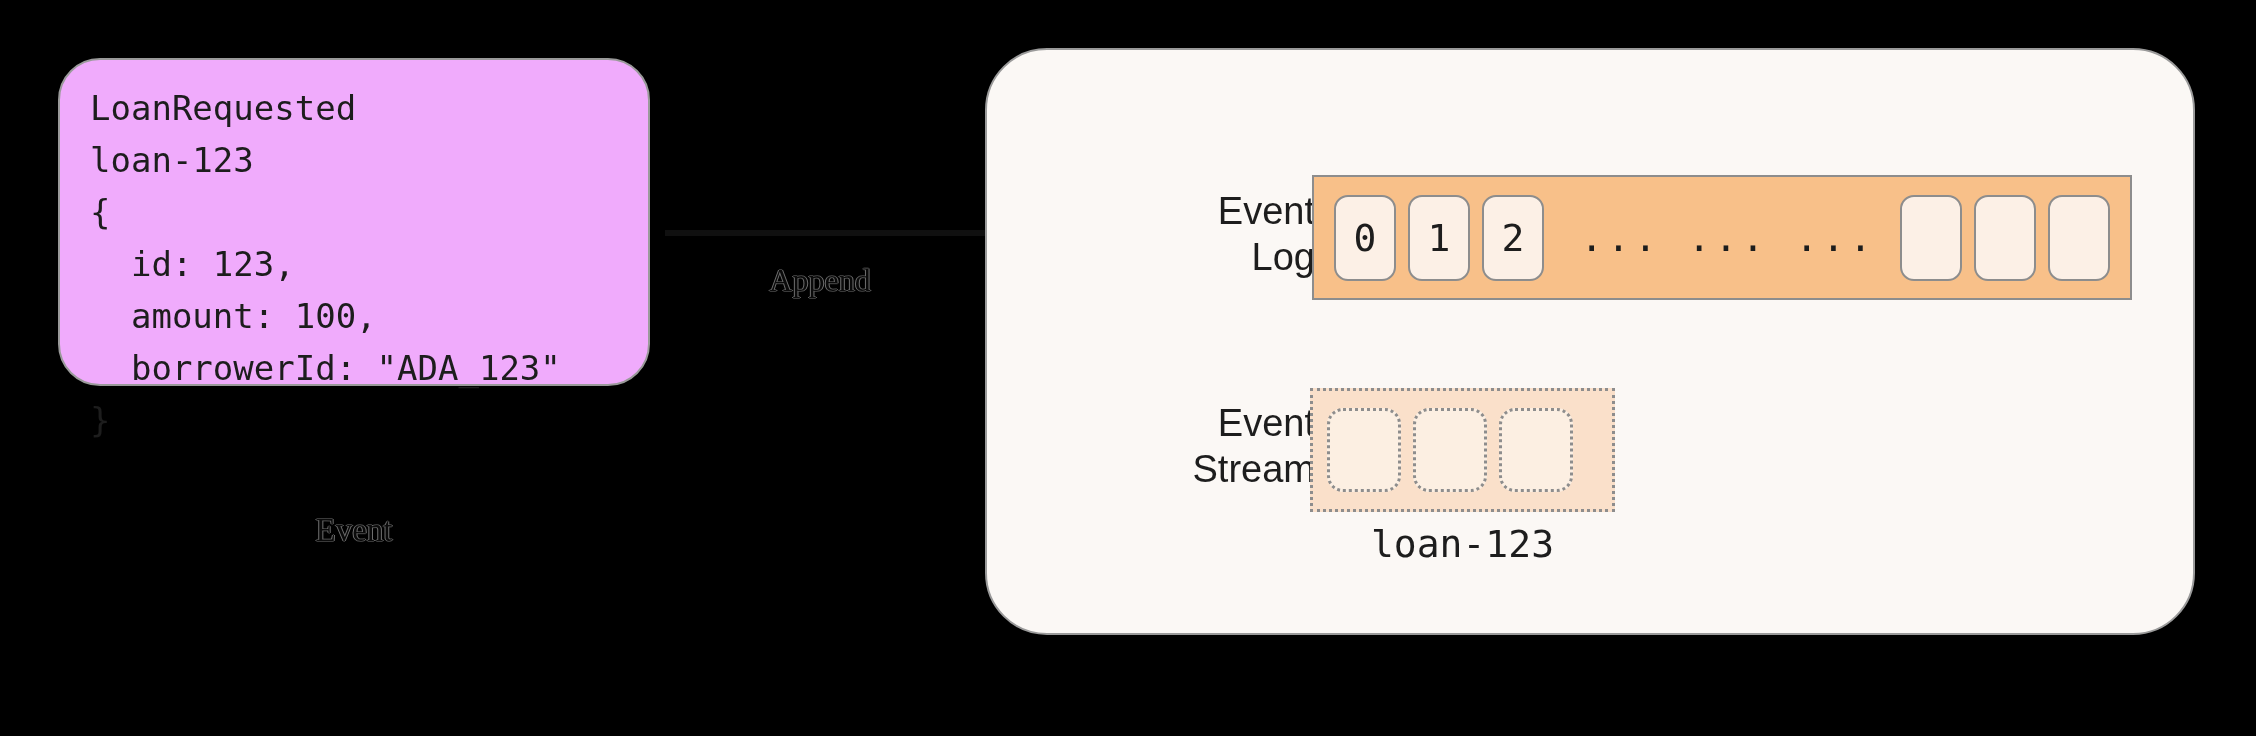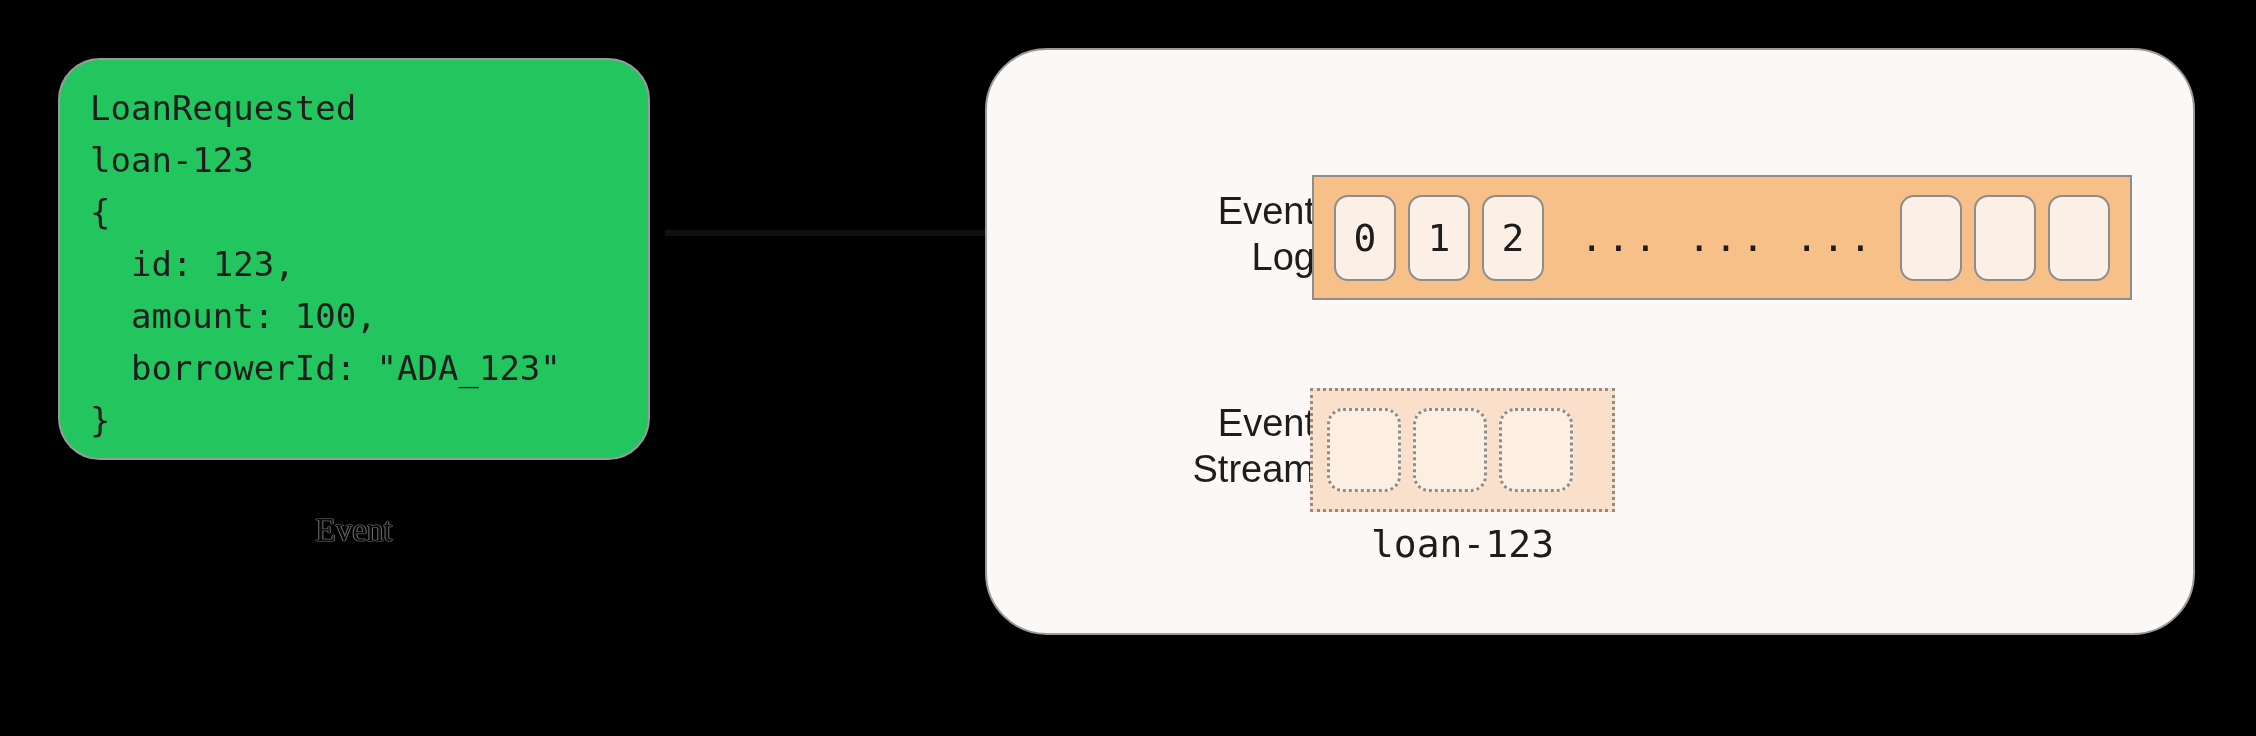--- a/index.html
+++ b/index.html
@@ -15,22 +15,22 @@
     overflow: hidden;
     font-family: "Liberation Sans", sans-serif;
   }
 
   
   .event-card {
     position: absolute;
     left: 58px;
     top: 58px;
     width: 592px;
-    height: 402px;
-    background: #22c55e;
+    height: 328px;
+    background: #f0abfc;
     border: 2px solid #9a9a9a;
     border-radius: 42px;
     box-sizing: border-box;
   }
   .event-card-body {
     position: absolute;
     left: 30px;
     top: 22px;
     right: 12px;
     font-family: "DejaVu Sans Mono", "Liberation Mono", monospace;
@@ -208,20 +208,21 @@
         <path d="M0,0.2 L6.4,3 L0,5.8 L1.5,3 Z" fill="#101010"></path>
       </marker>
     </defs>
 
     <path d="M25,43 L413,43" stroke="#101010" stroke-width="6" fill="none"></path>
 
     <path d="M400,43 L500,43" stroke="#101010" stroke-width="6" fill="none" marker-end="url(#arrowhead)"></path>
 
     <path d="M413,43 L413,245 Q413,260 428,260 L500,260" stroke="#101010" stroke-width="6" fill="none" stroke-linecap="round" marker-end="url(#arrowhead)"></path>
   </svg>
+  <div class="caption" id="append-caption">Append</div>
 
   <div class="esdb"></div>
 
   <div class="row-label" id="event-log-label">Event
 Log</div>
   <div class="log-bar" id="event-log-bar">
     <div class="log-cell">0</div>
     <div class="log-cell">1</div>
     <div class="log-cell">2</div>
     <div class="log-ellipsis">... ... ...</div>

